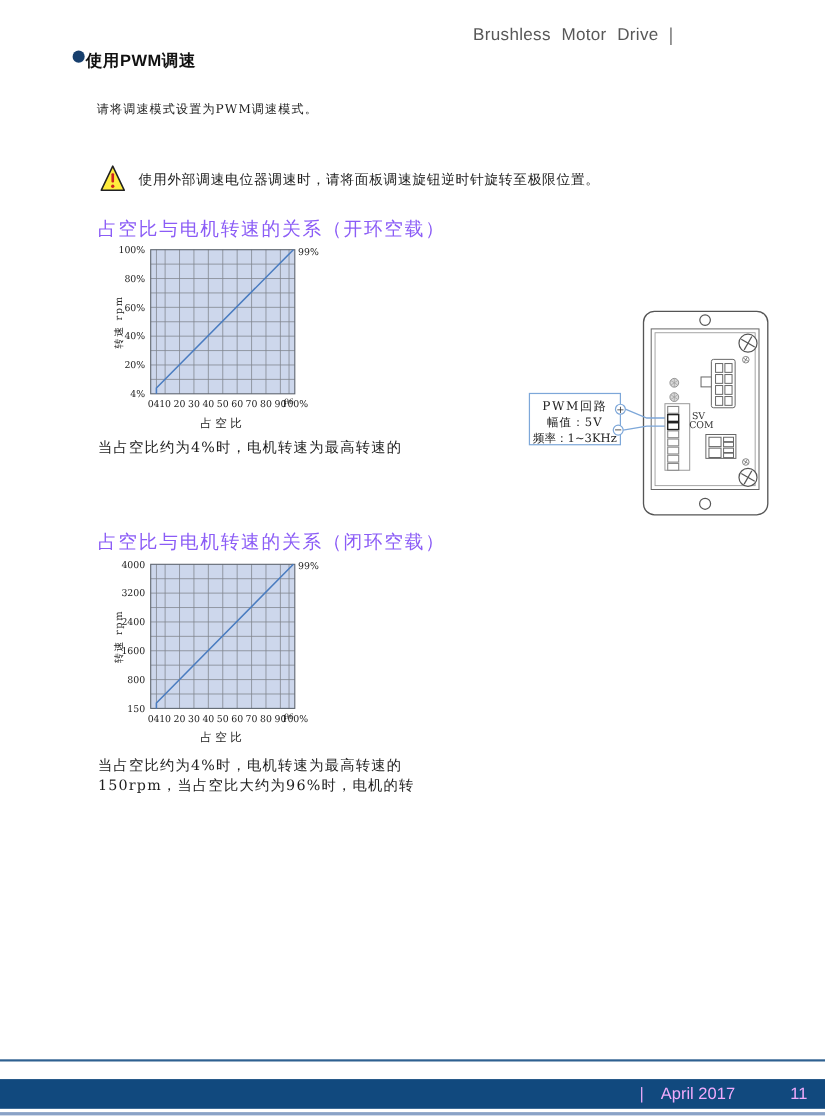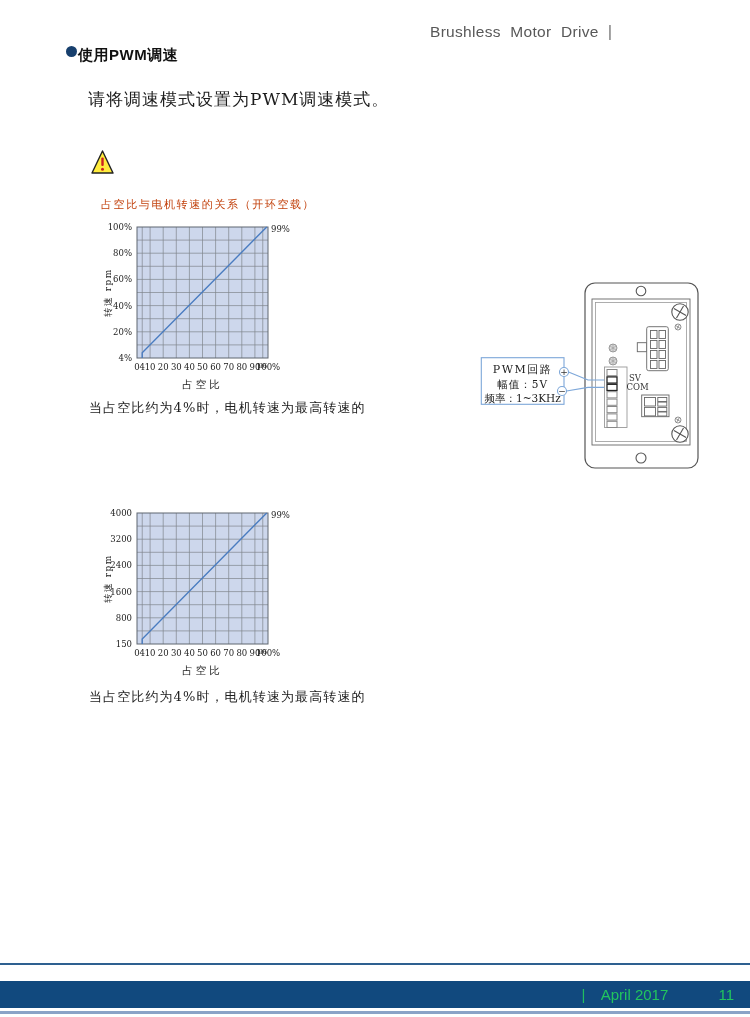--- a/index.html
+++ b/index.html
@@ -8,37 +8,37 @@
   .serif{font-family:"DejaVu Serif","Liberation Serif",serif;}
   
   .header{position:absolute;left:430px;top:22px;display:flex;align-items:center;gap:9px;
           font-size:15.5px;color:#585858;letter-spacing:.3px;word-spacing:5px;}
   .header .bar{color:#7a7a7a;font-size:17px;}
   
   .section{position:absolute;left:66px;top:46px;display:flex;align-items:flex-start;gap:1px;}
   .bullet{width:11px;height:11px;border-radius:50%;background:#173f6d;}
   .section h1{margin:0;font-size:15px;font-weight:bold;color:#111;letter-spacing:.5px;}
   
-  .intro{position:absolute;left:88px;top:91px;font-size:17px;line-height:17.5px;letter-spacing:1px;}
+  .intro{position:absolute;left:88px;top:91px;font-size:11px;line-height:17.5px;letter-spacing:1px;}
   .intro p{margin:0;}
   
   .warn-icon{position:absolute;left:91px;top:149px;}
   .warn-text{position:absolute;left:126px;top:155px;font-size:12.5px;letter-spacing:.6px;}
   
-  .chart-title{position:absolute;left:101px;font-size:11px;letter-spacing:1.6px;color:#c2410c;}
+  .chart-title{position:absolute;left:89px;font-size:17px;letter-spacing:1.6px;color:#8b5cf6;}
   svg.chart{position:absolute;left:98px;overflow:visible;}
   
   .note{position:absolute;left:89px;font-size:13px;line-height:18px;letter-spacing:1.1px;}
   .note p{margin:0;}
   
   svg.diagram{position:absolute;left:460px;top:262px;overflow:visible;}
   
   .footer-line{position:absolute;left:0;top:963px;width:750px;height:2px;background:#2e6090;}
   .footer-bar{position:absolute;left:0;top:981px;width:750px;height:27px;background:#11497e;
-              color:#22c55e;font-size:15px;line-height:27px;text-align:right;}
+              color:#f0abfc;font-size:15px;line-height:27px;text-align:right;}
   .footer-bar .fdiv{font-weight:normal;margin-right:12px;opacity:.95;}
   .footer-bar .fpage{margin-left:46px;margin-right:16px;}
   .footer-bottom{position:absolute;left:0;top:1011px;width:750px;height:3px;background:#8ba3c7;}
 </style>
 </head>
 <body>
 
 <div class="page">
 
   <div class="header">
@@ -53,20 +53,21 @@
 
   <div class="intro serif">
     <p>请将调速模式设置为PWM调速模式。</p>
   </div>
 
   <svg class="warn-icon" width="23" height="26" viewBox="0 0 23 26">
     <path d="M11.5 2 L22 24 L1 24 Z" fill="#ffec3d" stroke="#222" stroke-width="1.4" stroke-linejoin="round"></path>
     <rect x="10.3" y="8.5" width="2.4" height="8.5" rx="1" fill="#cc2222"></rect>
     <circle cx="11.5" cy="20.3" r="1.5" fill="#cc2222"></circle>
   </svg>
+  <span class="warn-text serif">使用外部调速电位器调速时，请将面板调速旋钮逆时针旋转至极限位置。</span>
 
   <div class="chart-title serif" style="top:197px">占空比与电机转速的关系（开环空载）</div>
   <svg class="chart" style="top:218px" width="215" height="178">
       <rect x="39" y="9" width="131" height="131" fill="#cdd7ec"></rect>
       <line x1="39" y1="22.1" x2="170" y2="22.1" stroke="#80858d" stroke-width="0.7"></line>
       <line x1="39" y1="35.2" x2="170" y2="35.2" stroke="#80858d" stroke-width="0.7"></line>
       <line x1="39" y1="48.3" x2="170" y2="48.3" stroke="#80858d" stroke-width="0.7"></line>
       <line x1="39" y1="61.4" x2="170" y2="61.4" stroke="#80858d" stroke-width="0.7"></line>
       <line x1="39" y1="74.5" x2="170" y2="74.5" stroke="#80858d" stroke-width="0.7"></line>
       <line x1="39" y1="87.6" x2="170" y2="87.6" stroke="#80858d" stroke-width="0.7"></line>
@@ -211,20 +212,21 @@
       <rect x="147" y="129.7" width="10" height="6.2" fill="#fff" stroke="#888" stroke-width="1"></rect>
       <rect x="147" y="137.1" width="10" height="6.2" fill="#fff" stroke="#888" stroke-width="1"></rect>
       <rect x="147" y="144.5" width="10" height="6.2" fill="#fff" stroke="#888" stroke-width="1"></rect>
       <rect x="147" y="151.9" width="10" height="6.2" fill="#fff" stroke="#888" stroke-width="1"></rect>
       <rect x="147" y="159.3" width="10" height="6.2" fill="#fff" stroke="#888" stroke-width="1"></rect>
       <text x="169" y="119" font-family="DejaVu Serif,serif" font-size="8.5" fill="#333">SV</text>
       <text x="166.5" y="127.5" font-family="DejaVu Serif,serif" font-size="8.5" fill="#333">COM</text>
     </g>
   </svg>
 
+  <div class="chart-title serif" style="top:481px">占空比与电机转速的关系（闭环空载）</div>
   <svg class="chart" style="top:504px" width="215" height="178">
       <rect x="39" y="9" width="131" height="131" fill="#cdd7ec"></rect>
       <line x1="39" y1="22.1" x2="170" y2="22.1" stroke="#80858d" stroke-width="0.7"></line>
       <line x1="39" y1="35.2" x2="170" y2="35.2" stroke="#80858d" stroke-width="0.7"></line>
       <line x1="39" y1="48.3" x2="170" y2="48.3" stroke="#80858d" stroke-width="0.7"></line>
       <line x1="39" y1="61.4" x2="170" y2="61.4" stroke="#80858d" stroke-width="0.7"></line>
       <line x1="39" y1="74.5" x2="170" y2="74.5" stroke="#80858d" stroke-width="0.7"></line>
       <line x1="39" y1="87.6" x2="170" y2="87.6" stroke="#80858d" stroke-width="0.7"></line>
       <line x1="39" y1="100.7" x2="170" y2="100.7" stroke="#80858d" stroke-width="0.7"></line>
       <line x1="39" y1="113.8" x2="170" y2="113.8" stroke="#80858d" stroke-width="0.7"></line>
@@ -261,20 +263,21 @@
       <text x="143.8" y="152" text-anchor="middle" font-size="8.5" font-family="DejaVu Serif,serif" fill="#222">80</text>
       <text x="156.9" y="152" text-anchor="middle" font-size="8.5" font-family="DejaVu Serif,serif" fill="#222">90</text>
       <text x="164.76" y="149.5" text-anchor="middle" font-size="6.8" font-family="DejaVu Serif,serif" fill="#222">96</text>
       <text x="170" y="152" text-anchor="middle" font-size="8.5" font-family="DejaVu Serif,serif" fill="#222">100%</text>
       <text x="13" y="74.5" text-anchor="middle" font-size="9" font-family="DejaVu Serif,serif" fill="#222" transform="rotate(-90 13 74.5)" letter-spacing="1.5">转速 rpm</text>
       <text x="104.5" y="170" text-anchor="middle" font-size="10.5" font-family="DejaVu Serif,serif" fill="#222" letter-spacing="3">占空比</text>
     </svg>
 
   <div class="note serif" style="top:688px">
     <p>当占空比约为4%时，电机转速为最高转速的</p>
+    <p>150rpm，当占空比大约为96%时，电机的转</p>
   </div>
 
   <div class="footer-line"></div>
   <div class="footer-bar">
     <span class="fdiv">|</span>
     <span>April 2017</span>
     <span class="fpage">11</span>
   </div>
   <div class="footer-bottom"></div>
 

